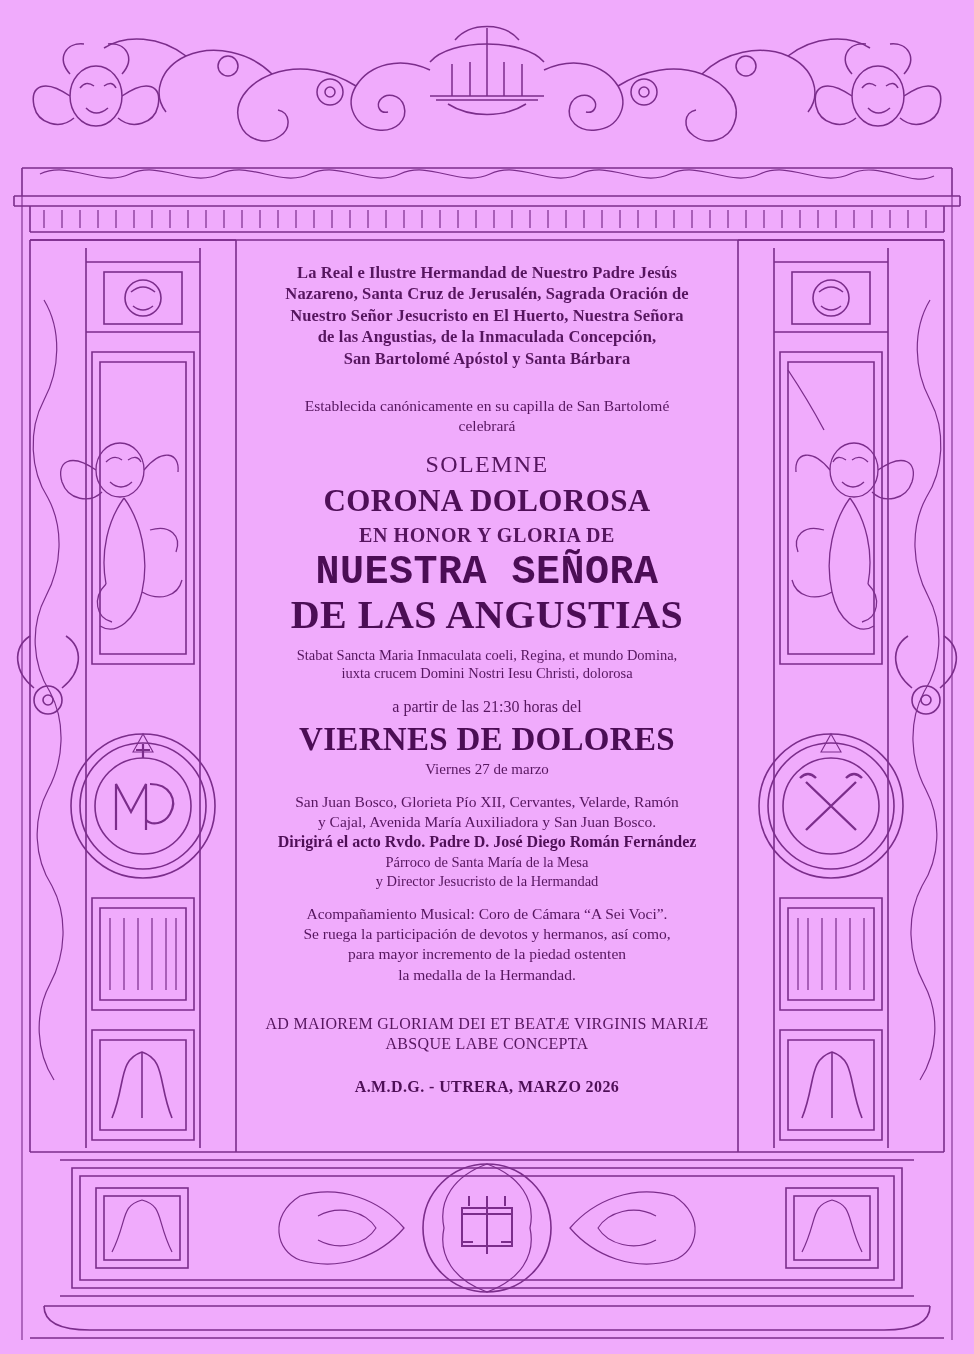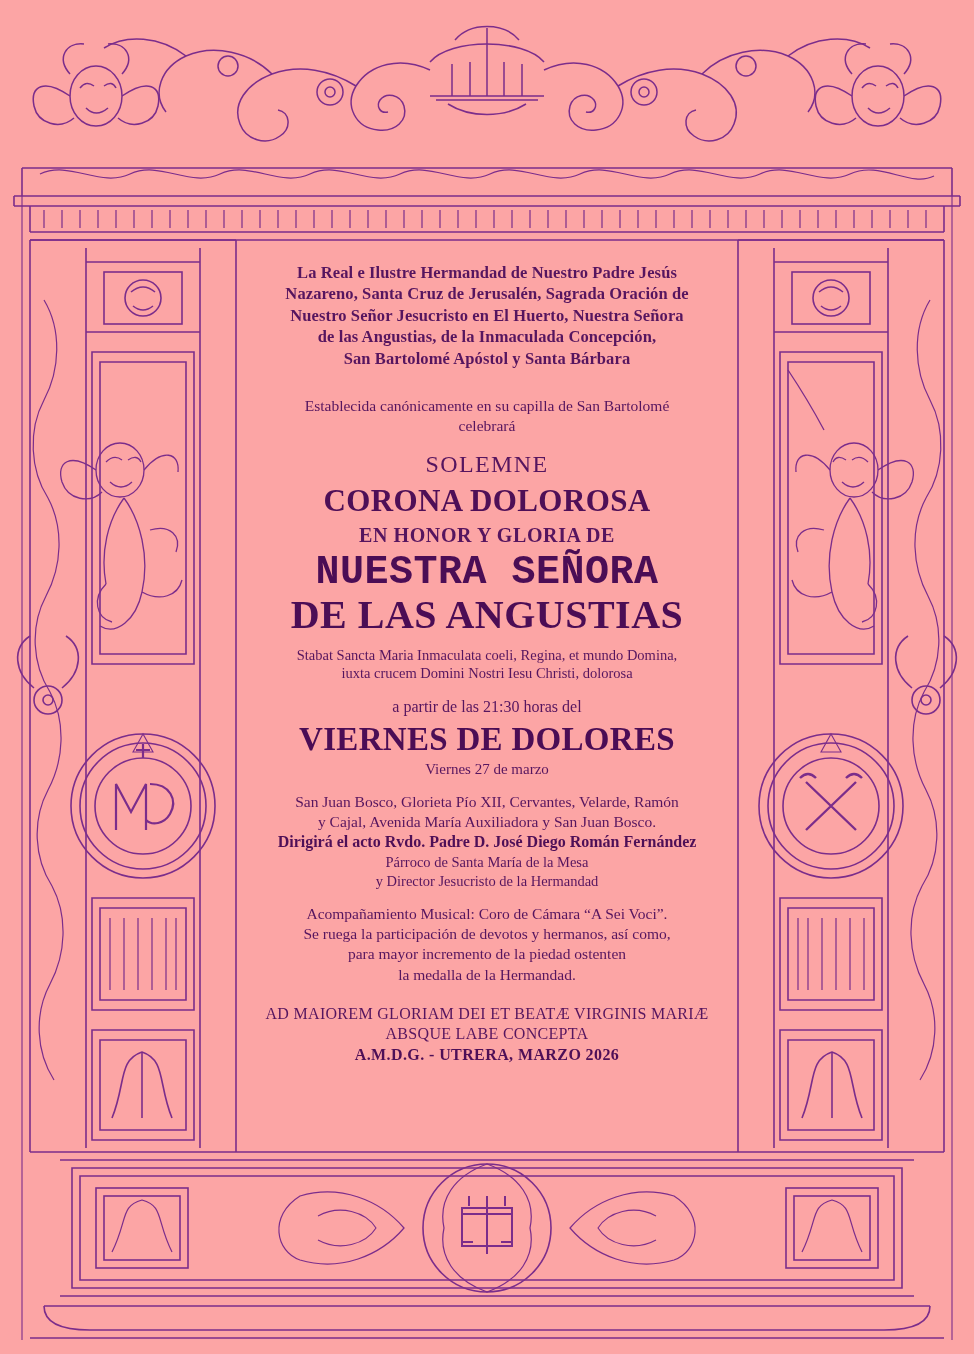--- a/index.html
+++ b/index.html
@@ -11,21 +11,21 @@
     width: 974px;
     height: 1354px;
     overflow: hidden;
     font-family: "Liberation Serif", serif;
     color: #7b2d8b;
   }
   .poster {
     position: relative;
     width: 974px;
     height: 1354px;
-    background: #fca5a5;
+    background: #f0abfc;
   }
 
   
   .frame-art {
     position: absolute;
     inset: 0;
     width: 974px;
     height: 1354px;
     pointer-events: none;
   }
@@ -126,27 +126,28 @@
     margin-top: 15px;
     font-size: 15.5px;
     color: #56155f;
   }
   .ruego {
     font-size: 15.5px;
     line-height: 1.3;
     color: #56155f;
   }
   .ad-maiorem {
-    margin-top: 19px;
+    margin-top: 29px;
     font-size: 16px;
     letter-spacing: 0.3px;
     line-height: 1.3;
     color: #56155f;
   }
   .amdg {
+    margin-top: 22px;
     font-size: 16px;
     font-weight: bold;
     letter-spacing: 0.4px;
     color: #4e0f57;
   }
 </style>
 </head>
 <body>
 
 <div class="poster">

